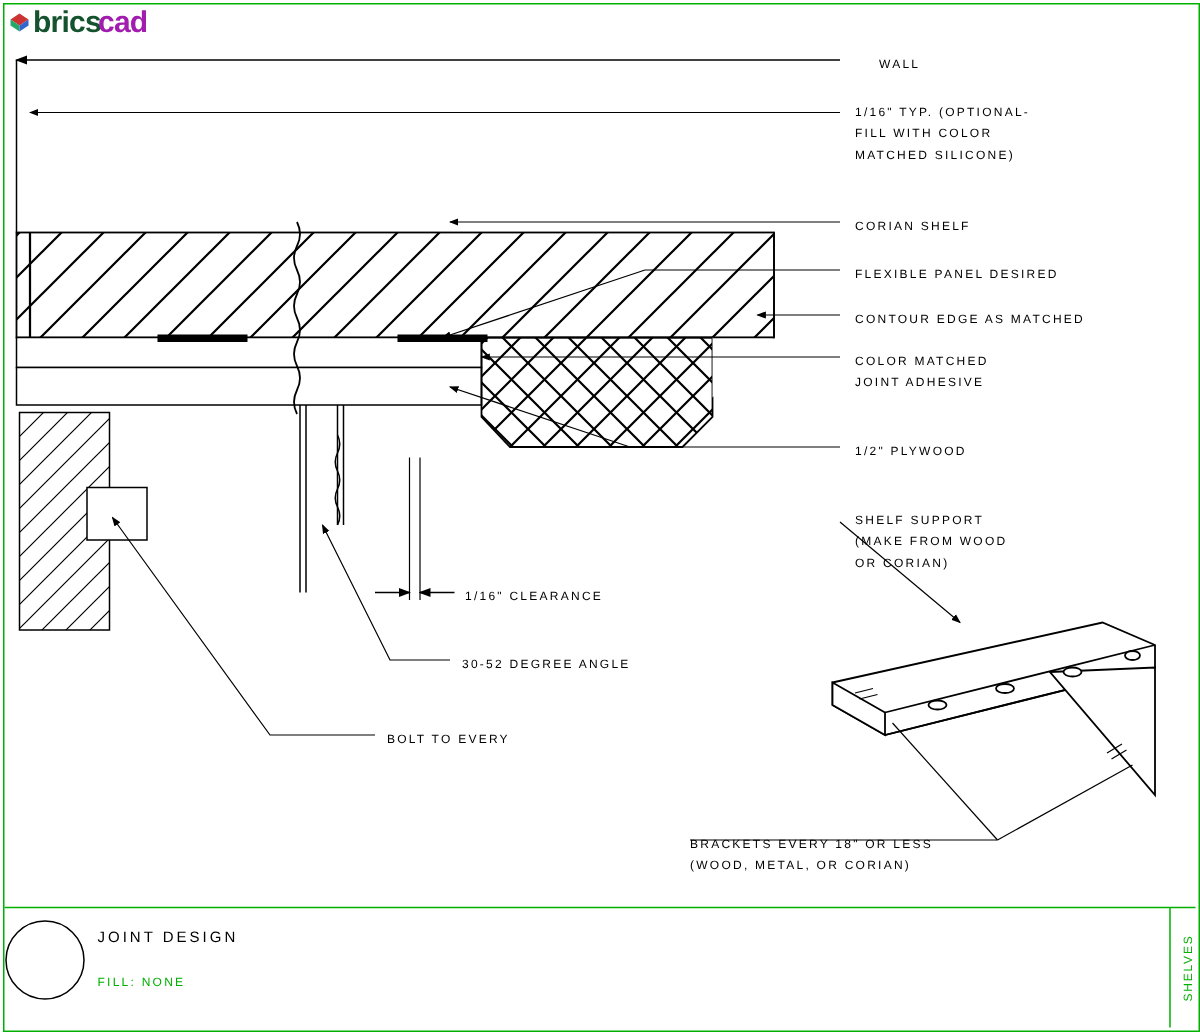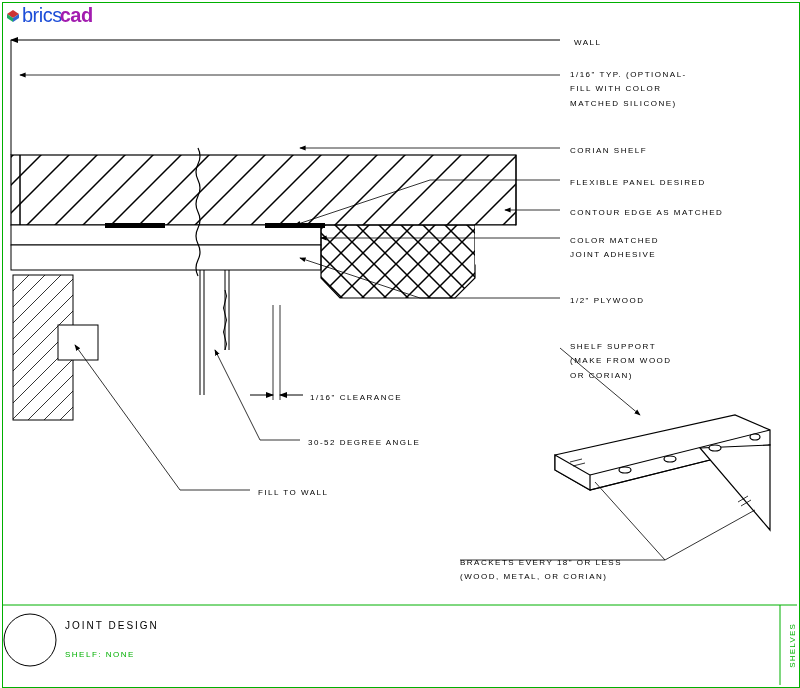--- a/index.html
+++ b/index.html
@@ -1,18 +1,18 @@
 <!DOCTYPE html>
 <html><head>
 <meta charset="utf-8">
 <style>
 html,body{margin:0;padding:0;width:800px;height:688px;background:#fff;font-family:Arial,Helvetica,sans-serif;overflow:hidden}
 .frame{position:absolute;left:2px;top:2px;width:796px;height:684px;border:1px solid #00b000}
 .logo{position:absolute;left:6px;top:4px;font-size:20px;letter-spacing:-0.5px}
-.logo .b{color:#1d4ed8;font-weight:400}
+.logo .b{color:#14532d;font-weight:700}
 .logo .cad{color:#a21caf;font-weight:700;margin-left:-2px}
 .logo-icon{display:inline-block;width:14px;height:14px;position:relative;top:1px;margin-right:2px}
 .logo-icon svg{width:14px;height:14px}
 .label{position:absolute;font-size:8px;letter-spacing:1.5px;color:#000;line-height:1.8;white-space:pre}
 .title{position:absolute;left:65px;top:620px;font-size:10px;letter-spacing:2px;color:#000}
 .scale{position:absolute;left:65px;top:650px;font-size:8px;letter-spacing:1.5px;color:#00b000}
 .shelves{position:absolute;right:3px;bottom:65px;font-size:8px;letter-spacing:1.2px;color:#00b000;transform:rotate(-90deg);transform-origin:right bottom}
 svg.main{position:absolute;left:0;top:0;width:800px;height:688px}
 </style>
 </head>
@@ -117,35 +117,35 @@
 
   <line x1="595" y1="482" x2="665" y2="560" stroke="#000" stroke-width="0.8"></line>
   <line x1="755" y1="510" x2="665" y2="560" stroke="#000" stroke-width="0.8"></line>
   <line x1="665" y1="560" x2="460" y2="560" stroke="#000" stroke-width="0.8"></line>
 
   <line x1="3" y1="605" x2="797" y2="605" stroke="#00b000" stroke-width="1"></line>
   <circle cx="30" cy="640" r="26" fill="none" stroke="#000" stroke-width="1"></circle>
   <line x1="780" y1="605" x2="780" y2="685" stroke="#00b000" stroke-width="1"></line>
 </svg>
 
-<div class="label" style="left:574px;top:36px">WALL</div>
+<div class="label" style="left:586px;top:36px">WALL</div>
 <div class="label" style="left:570px;top:68px">1/16" TYP. (OPTIONAL-
 FILL WITH COLOR
 MATCHED SILICONE)</div>
 <div class="label" style="left:570px;top:144px">CORIAN SHELF</div>
 <div class="label" style="left:570px;top:176px">FLEXIBLE PANEL DESIRED</div>
 <div class="label" style="left:570px;top:206px">CONTOUR EDGE AS MATCHED</div>
 <div class="label" style="left:570px;top:234px">COLOR MATCHED
 JOINT ADHESIVE</div>
 <div class="label" style="left:570px;top:294px">1/2" PLYWOOD</div>
 <div class="label" style="left:570px;top:340px">SHELF SUPPORT
 (MAKE FROM WOOD
 OR CORIAN)</div>
 
 <div class="label" style="left:310px;top:391px">1/16" CLEARANCE</div>
 <div class="label" style="left:308px;top:436px">30-52 DEGREE ANGLE</div>
-<div class="label" style="left:258px;top:486px">FILL TO WALL</div>
+<div class="label" style="left:258px;top:486px">BOLT TO EVERY</div>
 <div class="label" style="left:460px;top:556px">BRACKETS EVERY 18" OR LESS
 (WOOD, METAL, OR CORIAN)</div>
 
 <div class="title">JOINT DESIGN</div>
-<div class="scale">SHELF: NONE</div>
+<div class="scale">FILL: NONE</div>
 <div class="shelves">SHELVES</div>
 
 </body></html>

